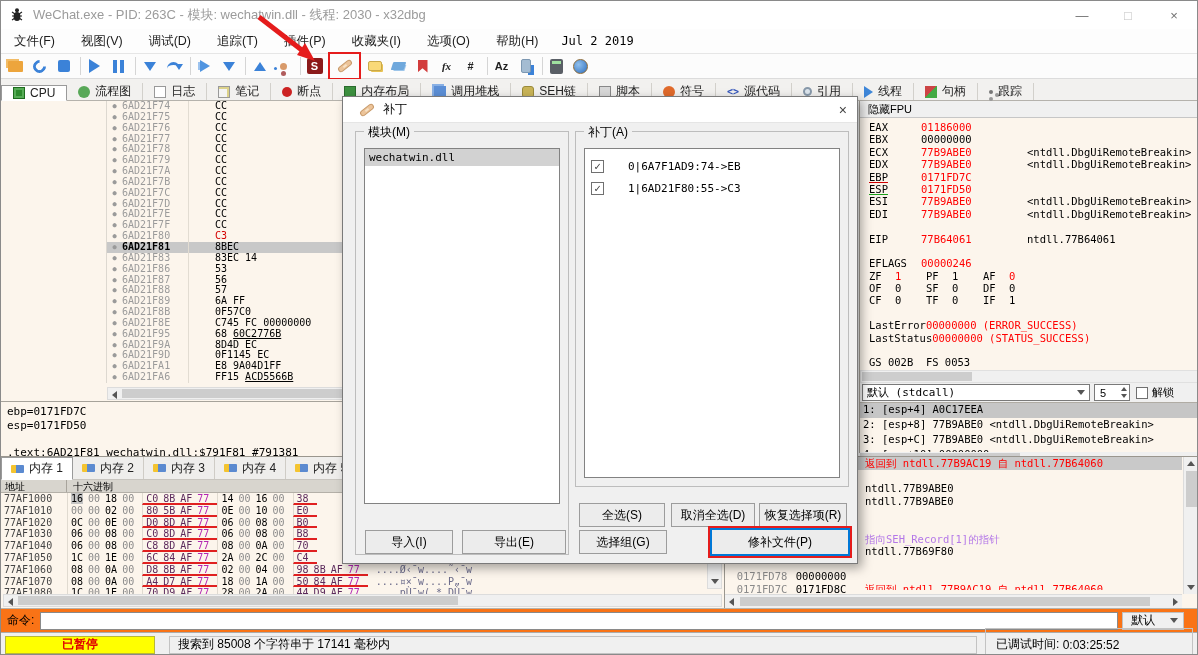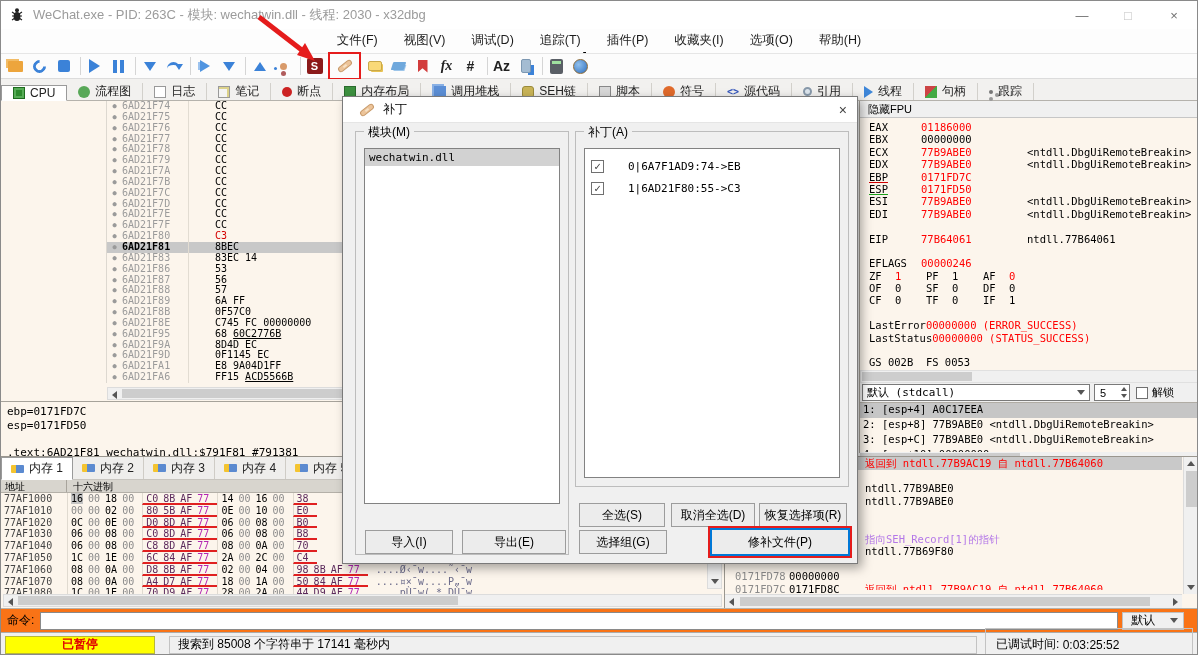--- a/index.html
+++ b/index.html
@@ -12,21 +12,21 @@
   .titlebar{position:absolute;left:0;top:0;width:100%;height:28px;background:#fff;
     display:flex;align-items:center;padding-left:8px;}
   .title-text{color:#9b9b9b;font-size:13px;margin-left:8px;}
   .wincontrols{position:absolute;right:0;top:0;height:28px;display:flex;}
   .wbtn{width:46px;height:28px;display:flex;align-items:center;justify-content:center;
     font-size:13px;color:#707070;}
   .wbtn.dim{color:#c3c3c3;}
 
   
   .menubar{position:absolute;left:0;top:28px;width:100%;height:24px;background:#fdfdfd;
-    display:flex;align-items:center;font-size:12.5px;color:#1c1c1c;flex-direction:column;}
+    display:flex;align-items:center;font-size:12.5px;color:#1c1c1c;}
   .menu-item{padding:0 13px;height:22px;line-height:22px;}
   .build-date{margin-left:10px;font-family:"DejaVu Sans Mono",monospace;font-size:12px;color:#000;}
 
   
   .toolbar{position:absolute;left:0;top:52px;width:100%;height:26px;background:#fcfcfc;
     border-top:1px solid #e6e6e6;border-bottom:1px solid #dcdcdc;display:flex;align-items:center;padding-left:4px;}
   .tbi{width:21px;height:20px;margin-right:3px;display:flex;align-items:center;justify-content:center;position:relative;flex:none;}
   .sep{width:1px;height:18px;background:#d5d5d5;margin:0 3px;flex:none;}
   .ic-open{width:15px;height:11px;background:#eda53c;border-radius:1px;box-shadow:-3px -3px 0 -1px #f2bc66;}
   .ic-restart{width:13px;height:13px;border:3px solid #3b82d8;border-radius:50%;border-top-color:transparent;transform:rotate(45deg);}
@@ -40,21 +40,21 @@
   .ic-up{width:0;height:0;border-bottom:9px solid #3b82d8;border-left:6px solid transparent;border-right:6px solid transparent;}
   .ic-user{width:7px;height:7px;background:#d89a6a;border-radius:50%;box-shadow:0 7px 0 -1px #b05c5c, -8px 2px 0 -2px #3b82d8;}
   .ic-sbadge{width:16px;height:16px;background:#8b1a1a;color:#fff;font-size:11px;font-weight:bold;
     display:flex;align-items:center;justify-content:center;border-radius:2px;}
   .patch-hl{border:2px solid #e51c1c;padding:2px 4px;margin-right:3px;display:flex;align-items:center;justify-content:center;flex:none;}
   .ic-patch{width:16px;height:6px;background:#ecc49a;border:1px solid #c89a6a;border-radius:3px;transform:rotate(-38deg);position:relative;}
   .ic-patch:after{content:"";position:absolute;left:5px;top:1px;width:4px;height:2px;background:#f7e2c6;}
   .ic-comment{width:14px;height:10px;background:#f9d978;border:1px solid #c9a94a;border-radius:2px;box-shadow:2px 2px 0 -1px #e8c252;}
   .ic-label{width:13px;height:8px;background:#6fa8dc;transform:skewX(-18deg);border-radius:1px;box-shadow:2px 2px 0 -1px #9ec6ea;}
   .ic-bookmark{width:10px;height:13px;background:#d23c3c;clip-path:polygon(0 0,100% 0,100% 100%,50% 68%,0 100%);}
-  .ic-text{font-size:14px;font-weight:bold;color:#222;}
+  .ic-text{font-size:11px;font-weight:bold;color:#222;}
   .ic-fx{font-family:"Liberation Serif",serif;font-style:italic;}
   .ic-phone{width:10px;height:14px;background:#a4bcd2;border:1px solid #7d98b2;border-radius:2px;box-shadow:5px 4px 0 -2px #3b82d8;}
   .ic-calc{width:13px;height:15px;background:#5a5f66;border-radius:2px;position:relative;}
   .ic-calc:before{content:"";position:absolute;left:2px;top:2px;width:9px;height:3px;background:#9fe09f;}
   .ic-globe{width:15px;height:15px;border-radius:50%;background:radial-gradient(circle at 35% 35%,#8fc0ee,#2f6fbf);border:1px solid #8a6a3a;}
 
   
   .tabbar{position:absolute;left:0;top:78px;width:100%;height:22px;background:#f2f1ef;
     border-bottom:1px solid #b5b2ac;display:flex;align-items:flex-end;font-size:12px;}
   .tab{display:flex;align-items:center;padding:0 11px;border-right:1px solid #d2d0cb;color:#222;}
@@ -156,21 +156,21 @@
   .cbox{width:12px;height:12px;background:#fff;border:1px solid #707070;margin-right:4px;}
   .argslist{height:50px;background:#fcf5ec;border-top:1px solid #b0aca4;overflow:hidden;
     font-family:"DejaVu Sans Mono",monospace;font-size:10.5px;}
   .arow{height:15px;line-height:12.4px;white-space:pre;padding-left:3px;}
   .arow.asel{background:#c6c6c6;}
   .args-hscroll{position:relative;height:8px;background:#f0f0f0;}
   .args-hthumb{position:absolute;left:0;top:1px;width:160px;height:6px;background:#cdcdcd;}
 
   
   .stack{position:absolute;left:723px;top:455px;width:475px;height:152px;background:#fcf5ec;border-left:1px solid #9a968e;border-top:1px solid #9a968e;}
-  .stack-rows{position:absolute;left:0;top:0;right:17px;bottom:14px;overflow:hidden;}
+  .stack-rows{position:absolute;left:0;top:0;right:17px;bottom:14px;overflow:hidden;text-align:center;}
   .srow{height:12.6px;line-height:12.6px;display:flex;font-family:"DejaVu Sans Mono",monospace;font-size:10.5px;white-space:pre;}
   .srow.ssel{background:#c9c9c9;}
   .saddr{width:64px;flex:none;padding-left:10px;color:#8a8a8a;}
   .sval{width:64px;flex:none;color:#000;}
   .scomment{padding-left:12px;color:#000;}
   .scomment.clipc{display:inline-block;height:7px;overflow:hidden;}
   .svscroll{position:absolute;right:0;top:0;width:16px;bottom:14px;background:#f0f0f0;border-left:1px solid #dcdcdc;}
   .svthumb{position:absolute;left:2px;top:14px;width:11px;height:36px;background:#cdcdcd;}
   .shscroll{position:absolute;left:0;right:17px;bottom:0;height:14px;background:#f0f0f0;border-top:1px solid #dcdcdc;}
   .shthumb{position:absolute;left:15px;top:2px;width:410px;height:9px;background:#cdcdcd;}

